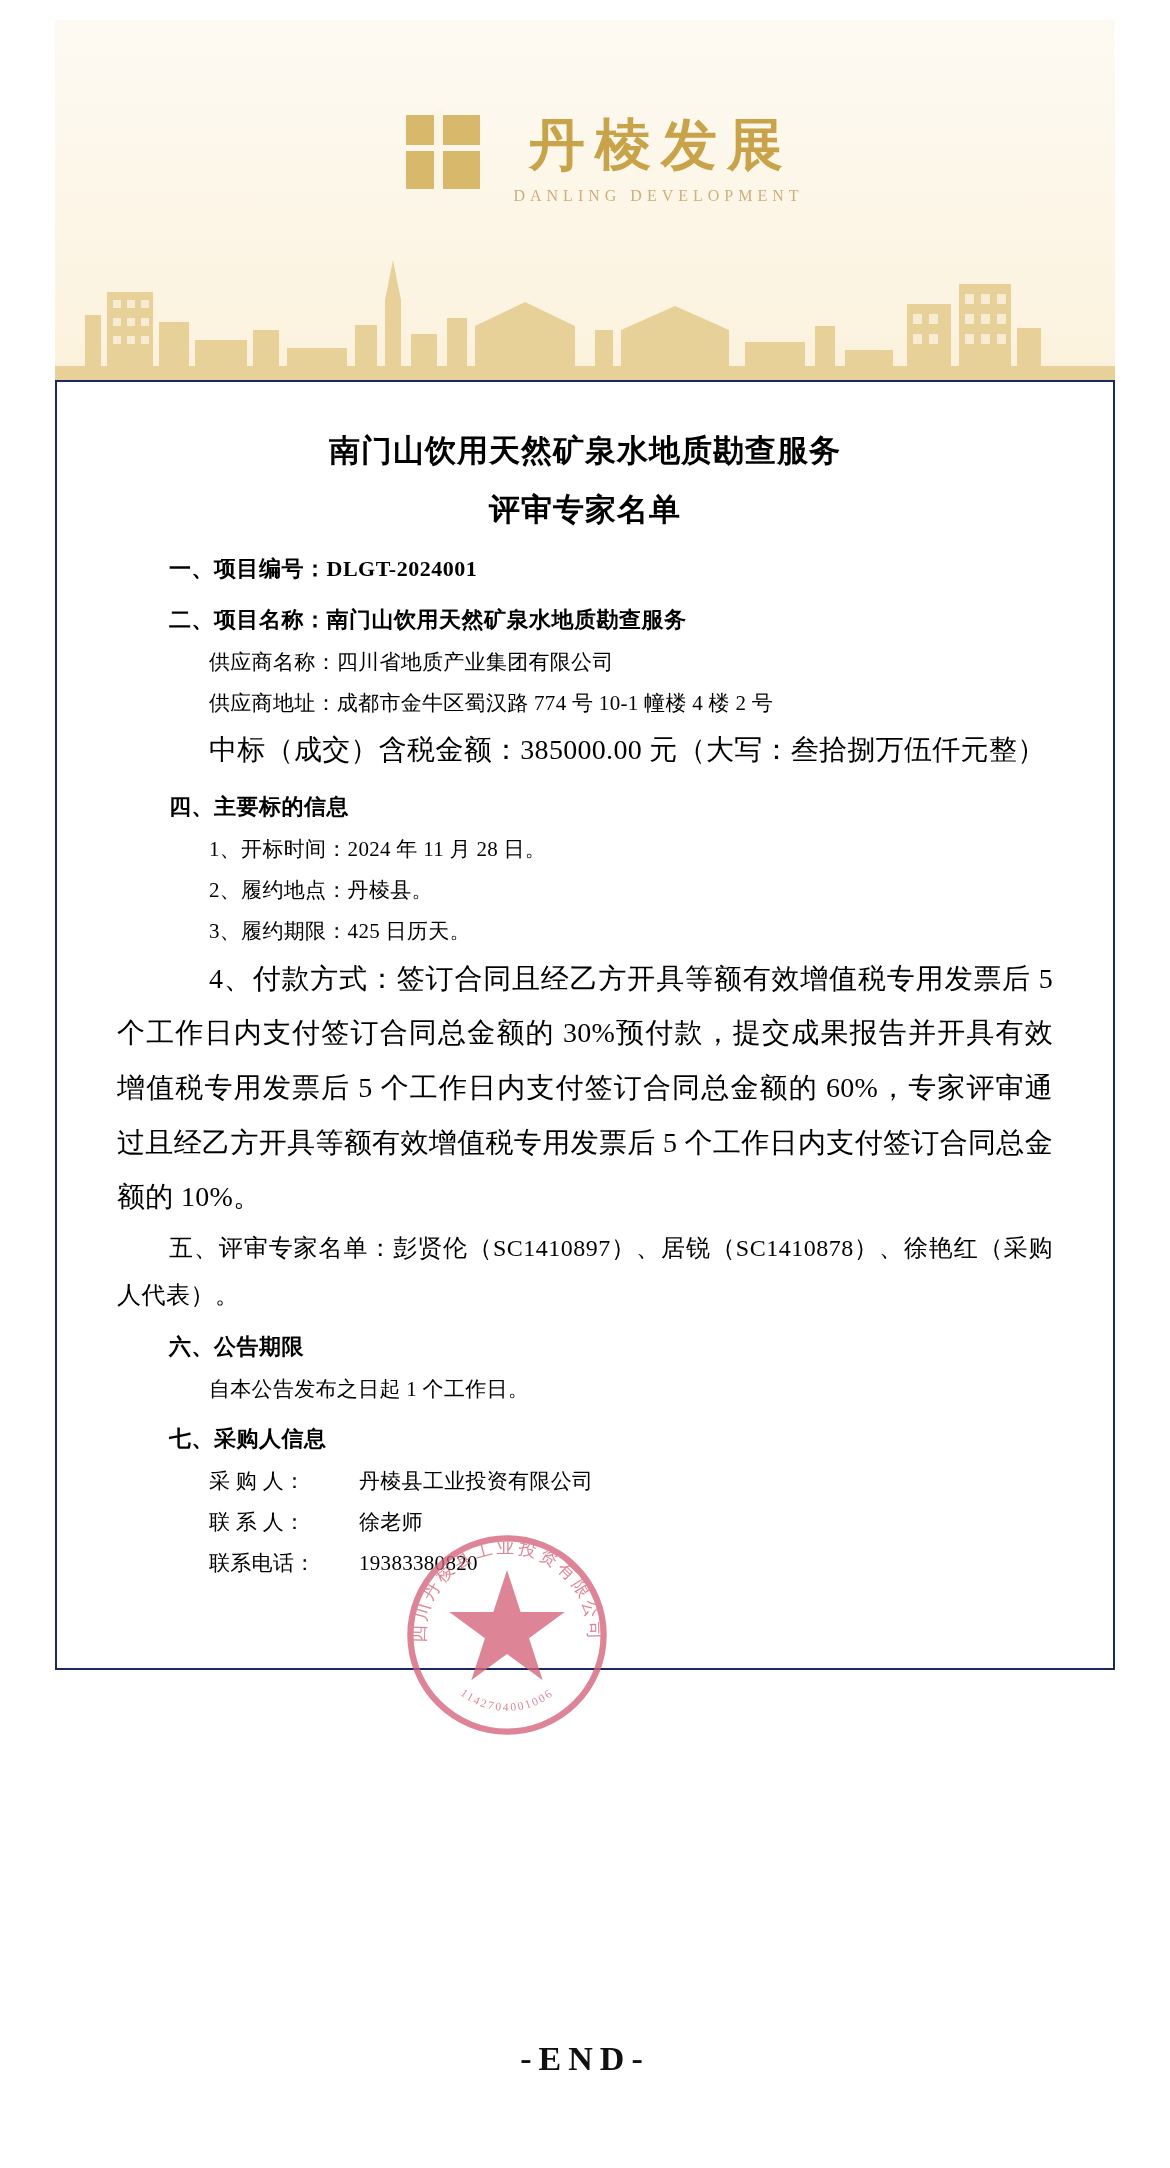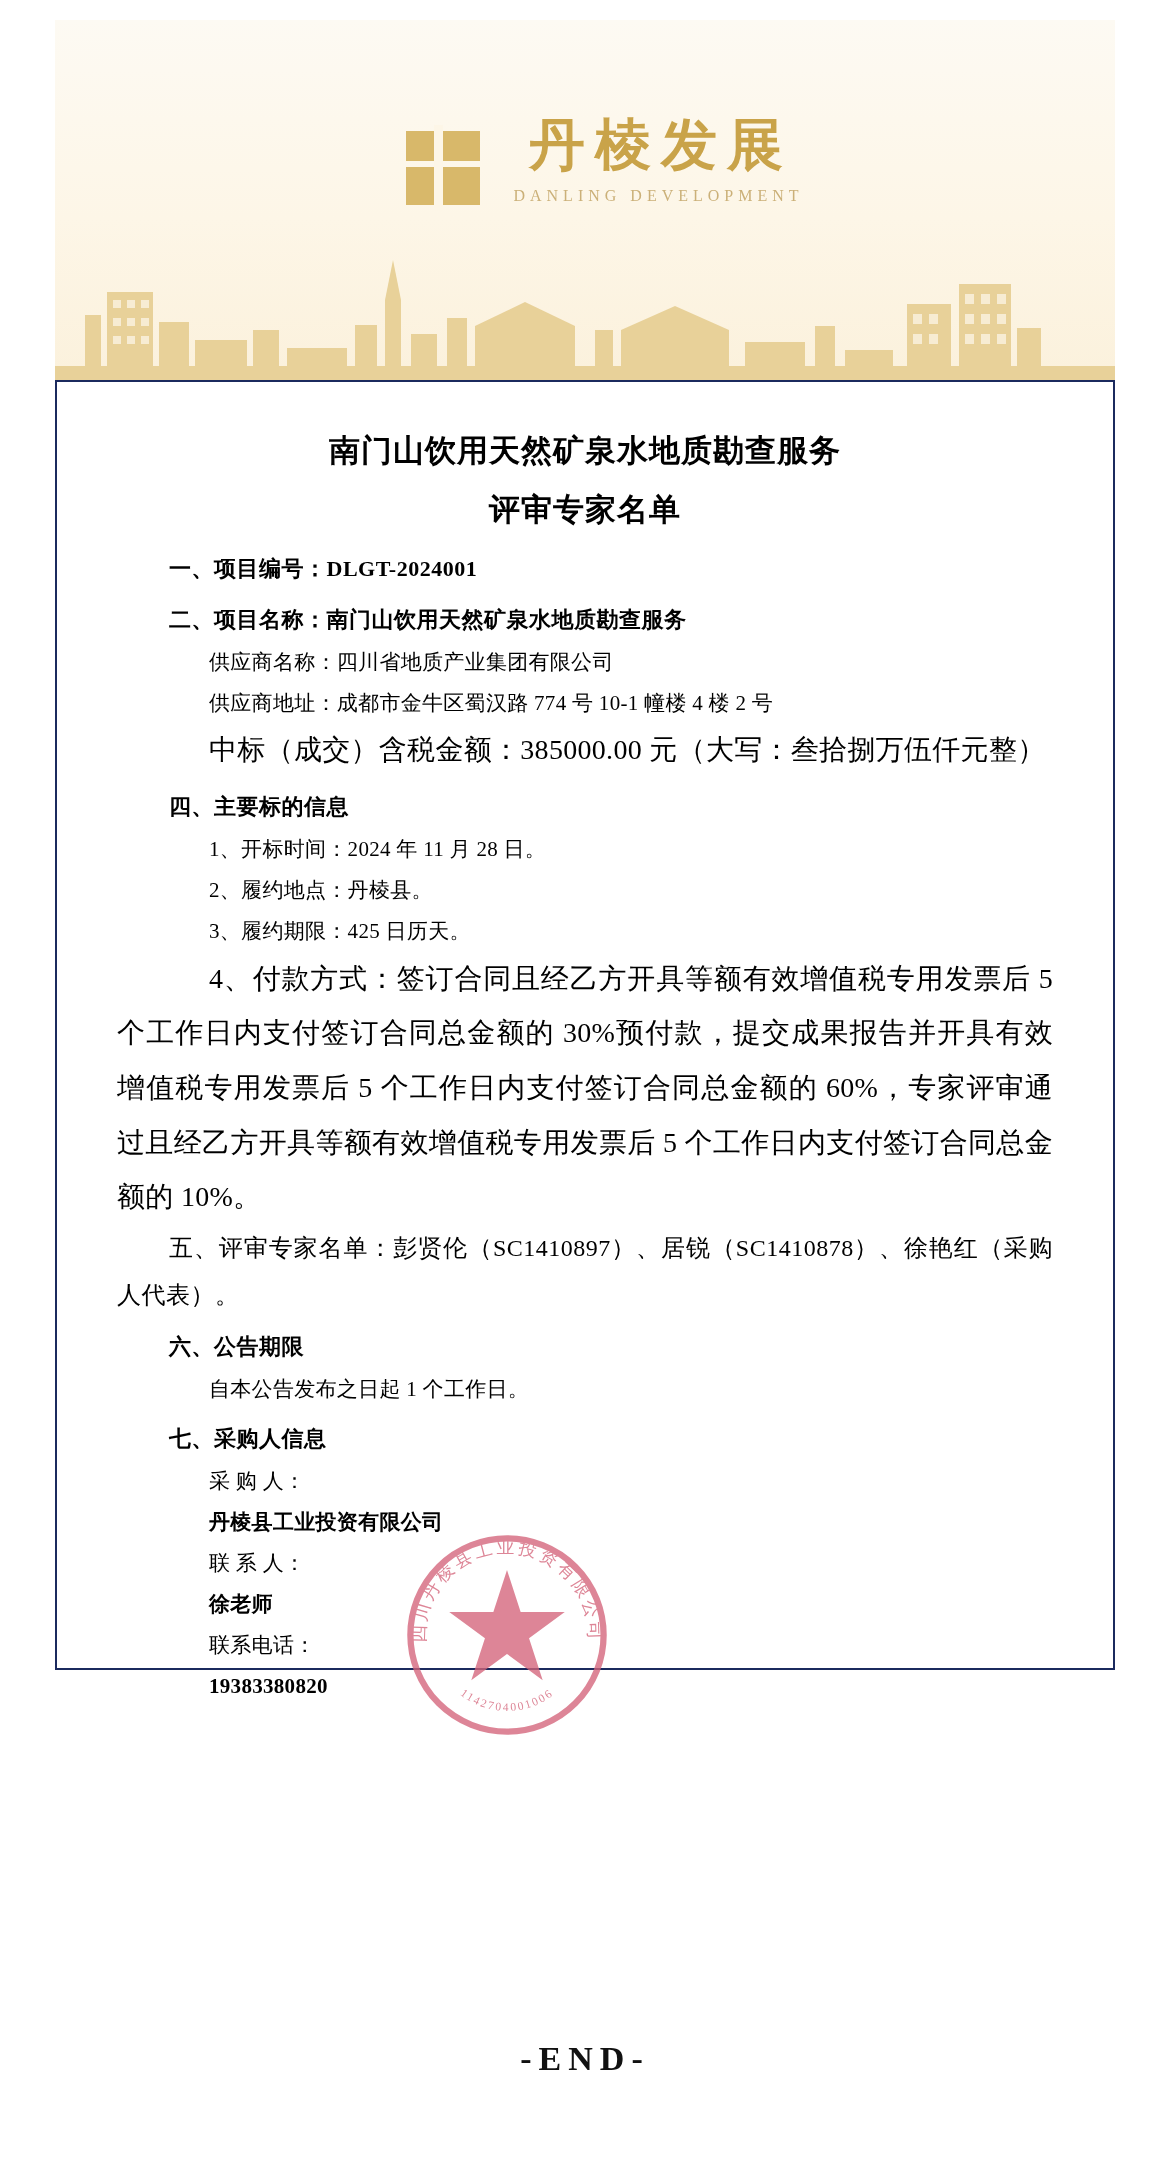--- a/index.html
+++ b/index.html
@@ -26,21 +26,21 @@
     overflow: hidden;
   }
   .banner-inner {
     position: relative;
     width: 100%; height: 100%;
   }
   .logo-wrap {
     position: absolute;
     left: 0; right: 0; top: 95px;
     display: flex;
-    align-items: flex-end;
+    align-items: flex-start;
     justify-content: center;
     gap: 28px;
     margin-left: 40px;
   }
   .logo-mark {
     width: 74px; height: 74px;
     position: relative;
     flex: 0 0 auto;
   }
   .logo-mark span {
@@ -132,29 +132,28 @@
     letter-spacing: 0.5px;
     color: #000;
     text-align: justify;
   }
   .contact-rows { padding-left: 92px; }
   .contact-row {
     font-size: 21px;
     line-height: 1.95;
     color: #000;
     display: flex;
-    flex-direction: column;
   }
   .contact-label {
     display: inline-block;
     width: 150px;
     letter-spacing: 8px;
   }
   .contact-label.tight { letter-spacing: 0.3px; width: 150px; }
-  .contact-val { letter-spacing: 0.3px; font-weight: bold; }
+  .contact-val { letter-spacing: 0.3px; }
 
   
   .stamp {
     position: absolute;
     left: 345px;
     top: 1148px;
     width: 210px; height: 210px;
     pointer-events: none;
     opacity: 0.78;
   }

